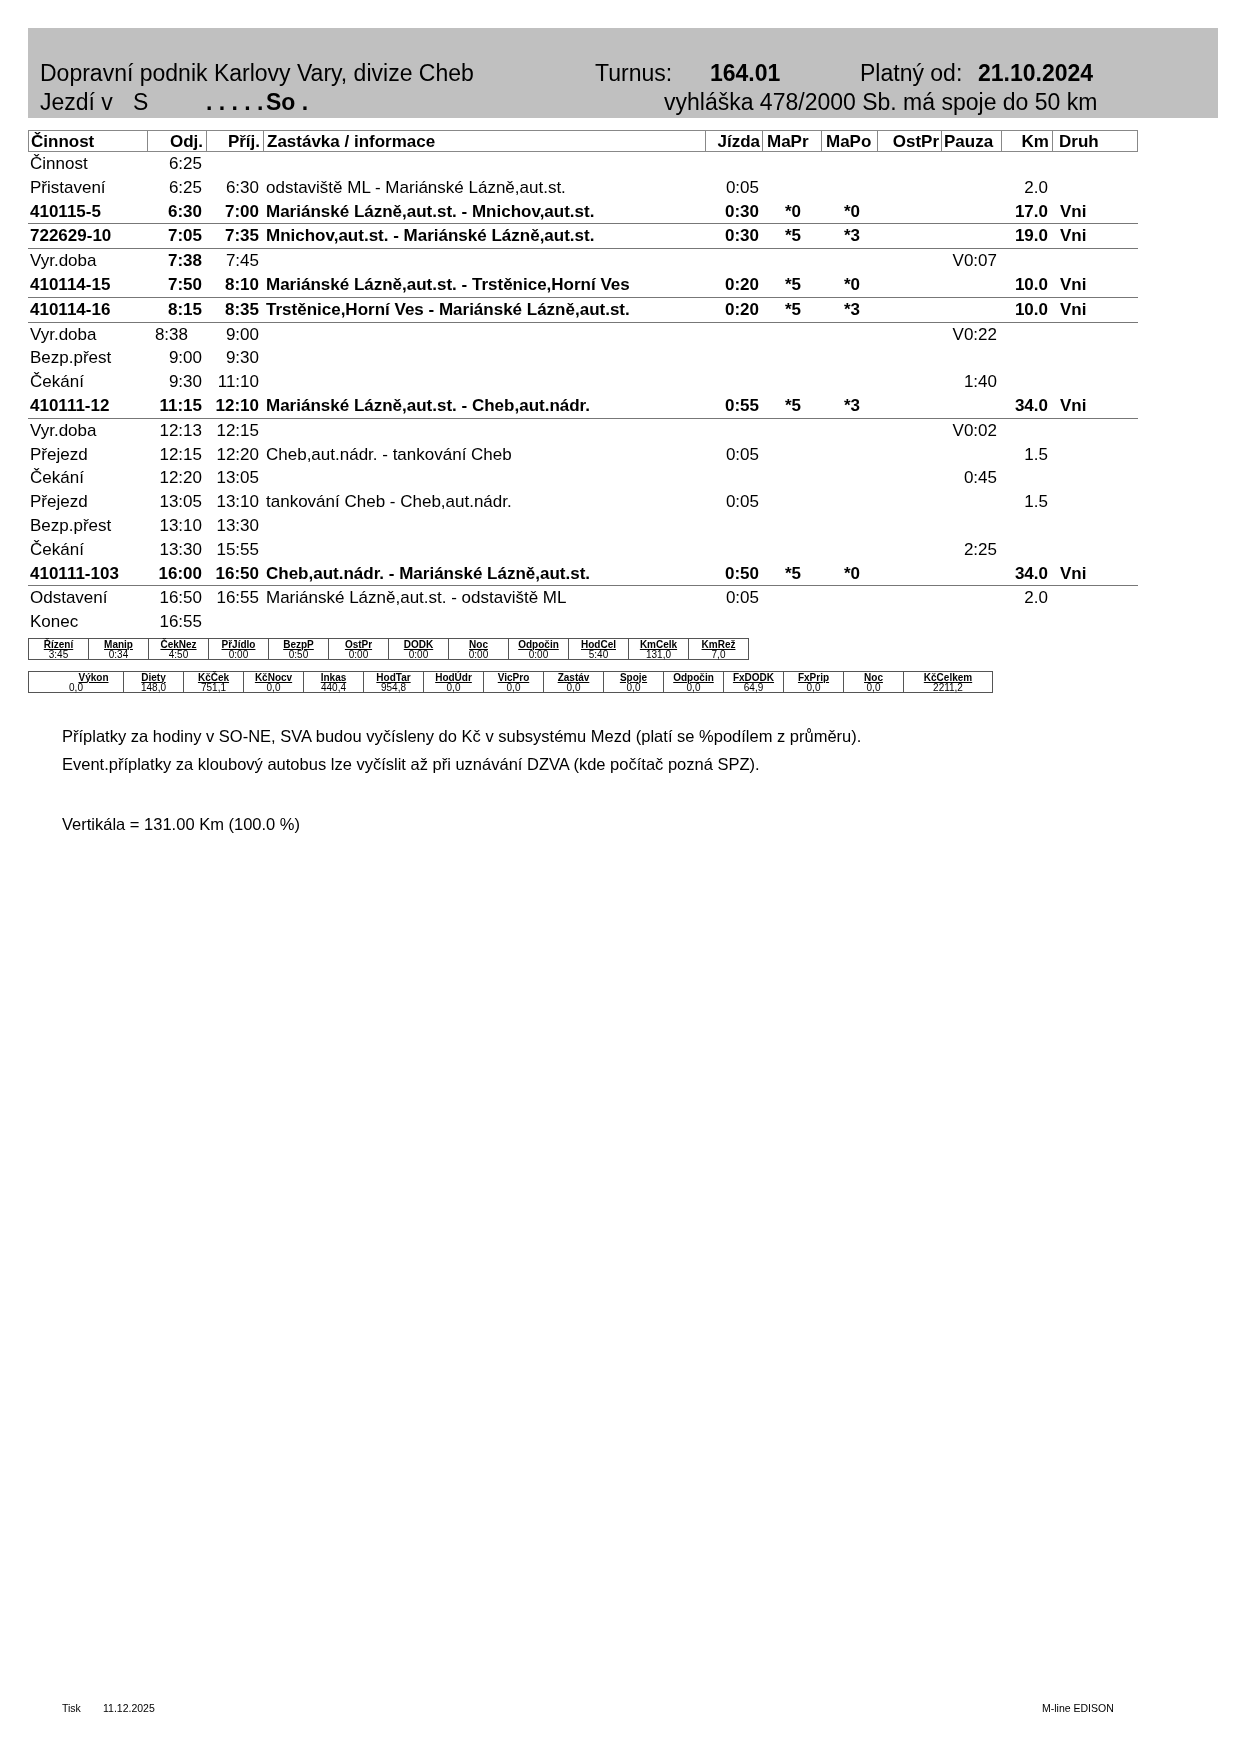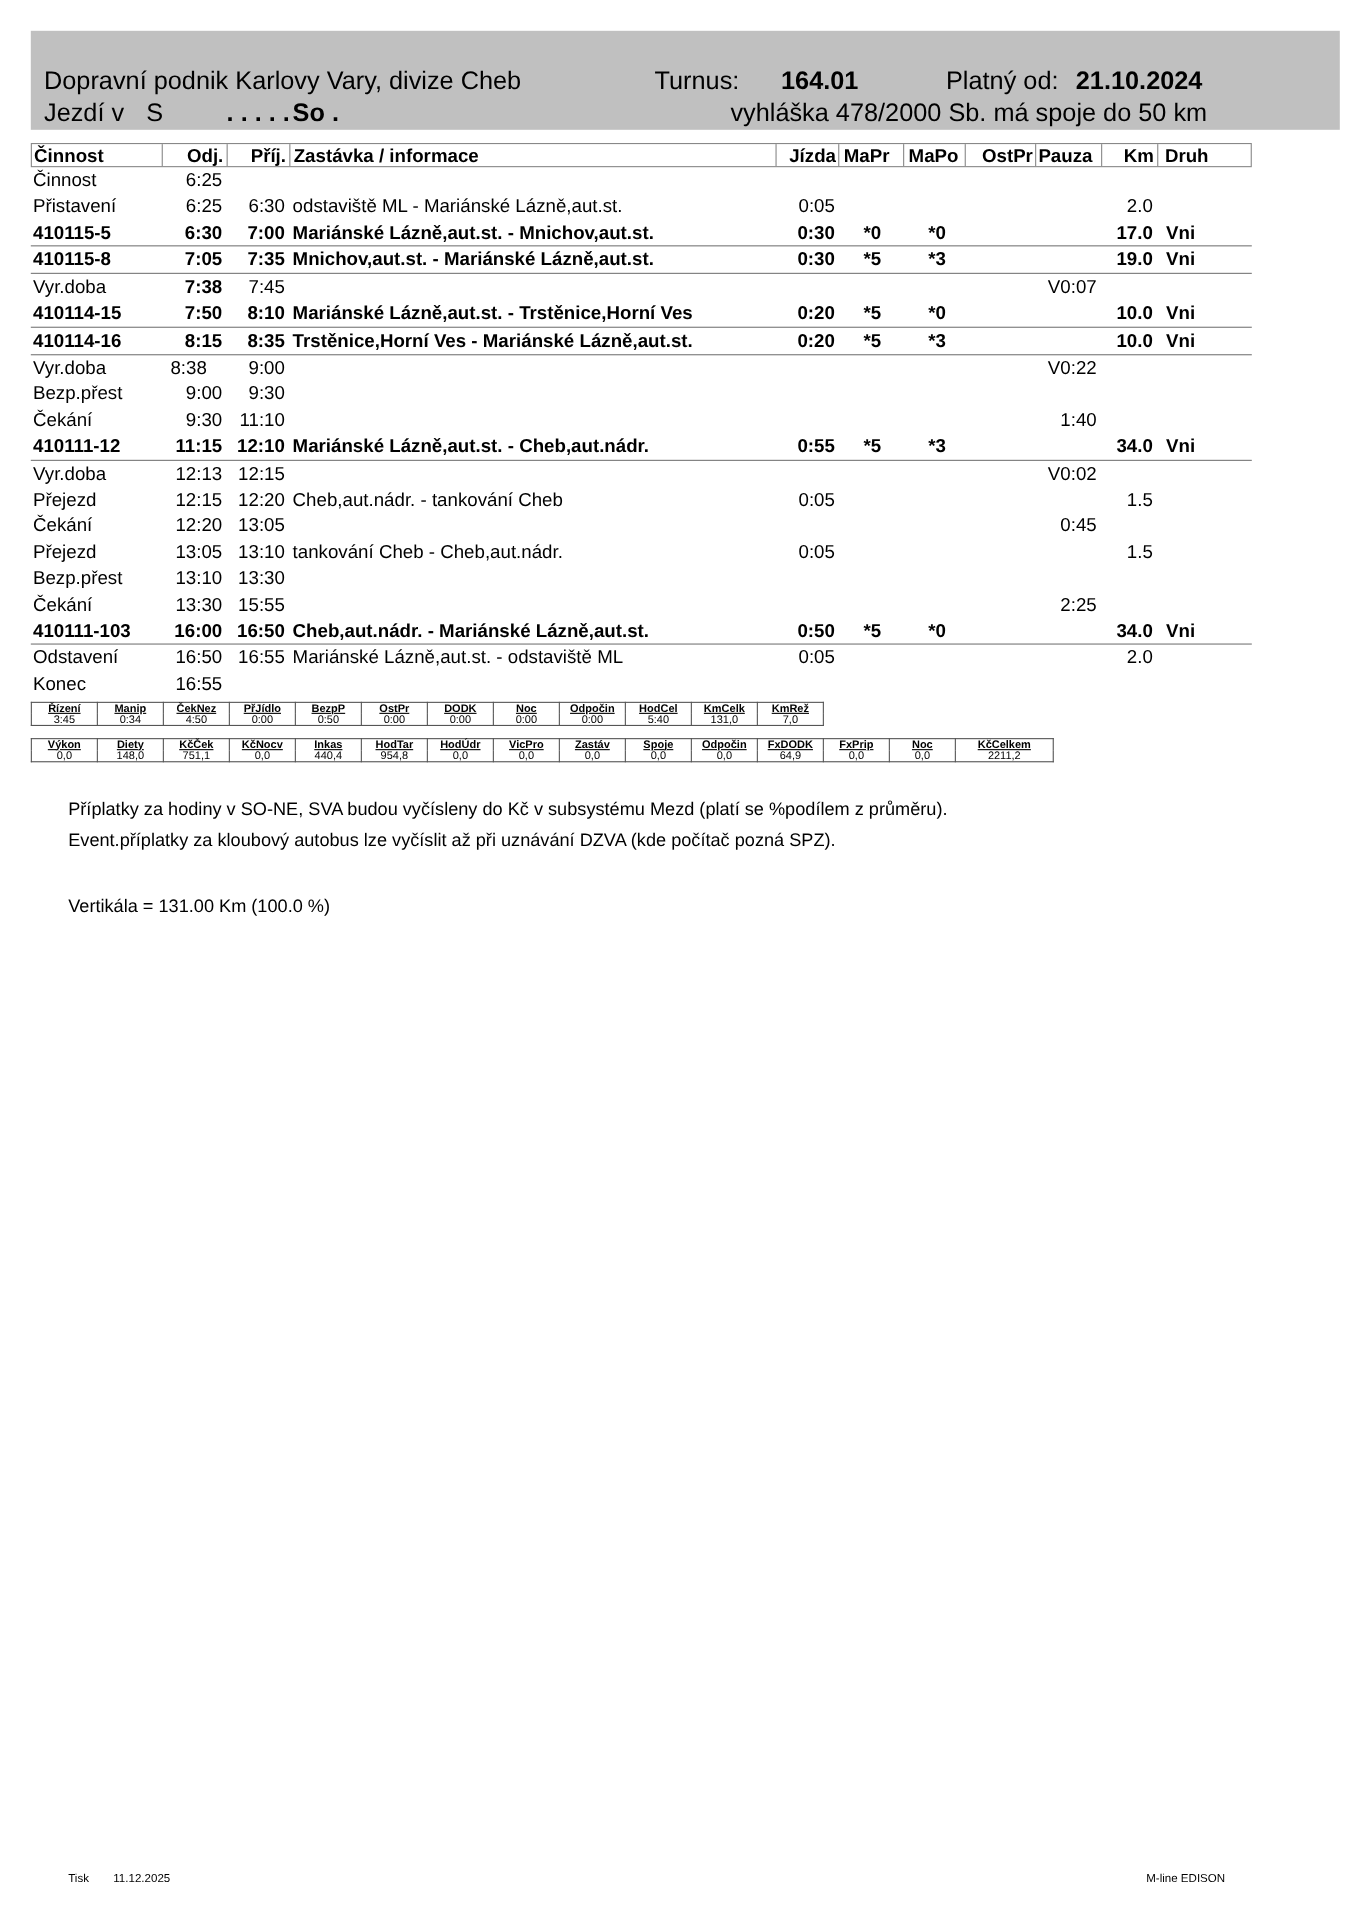--- a/index.html
+++ b/index.html
@@ -100,21 +100,21 @@
         <span class="cell" style="left: 238px;">Mariánské Lázně,aut.st. - Mnichov,aut.st.</span>
         <span class="cell r" style="left: 676px; width: 55px;">0:30</span>
         <span class="cell r" style="left: 733px; width: 40px;">*0</span>
         <span class="cell r" style="left: 792px; width: 40px;">*0</span>
         <span class="cell r" style="left: 848px; width: 62px;"></span>
         <span class="cell r" style="left: 912px; width: 57px;"></span>
         <span class="cell r" style="left: 972px; width: 48px;">17.0</span>
         <span class="cell" style="left: 1032px;">Vni</span>
       </div>
       <div class="row b sep">
-        <span class="cell" style="left: 2px;">410115-8</span>
+        <span class="cell" style="left: 2px;">722629-10</span>
         <span class="cell r" style="left: 118px; width: 56px;">7:05</span>
         <span class="cell r" style="left: 177px; width: 54px;">7:35</span>
         <span class="cell" style="left: 238px;">Mnichov,aut.st. - Mariánské Lázně,aut.st.</span>
         <span class="cell r" style="left: 676px; width: 55px;">0:30</span>
         <span class="cell r" style="left: 733px; width: 40px;">*5</span>
         <span class="cell r" style="left: 792px; width: 40px;">*3</span>
         <span class="cell r" style="left: 848px; width: 62px;"></span>
         <span class="cell r" style="left: 912px; width: 57px;"></span>
         <span class="cell r" style="left: 972px; width: 48px;">19.0</span>
         <span class="cell" style="left: 1032px;">Vni</span>
@@ -359,21 +359,21 @@
         <td>5:40</td>
         <td>131,0</td>
         <td>7,0</td>
       </tr>
 </tbody>
   </table>
 
 <table class="sum" id="sum2" style="top:671px;">
   <tbody>
       <tr class="h" id="sum2h">
-        <td style="width: 59px;">Výkon</td>
+        <td style="width: 59px; padding-left: 35px;">Výkon</td>
         <td style="width: 59px;">Diety</td>
         <td style="width: 59px;">KčČek</td>
         <td style="width: 59px;">KčNocv</td>
         <td style="width: 59px;">Inkas</td>
         <td style="width: 59px;">HodTar</td>
         <td style="width: 59px;">HodÚdr</td>
         <td style="width: 59px;">VicPro</td>
         <td style="width: 59px;">Zastáv</td>
         <td style="width: 59px;">Spoje</td>
         <td style="width: 59px;">Odpočin</td>

